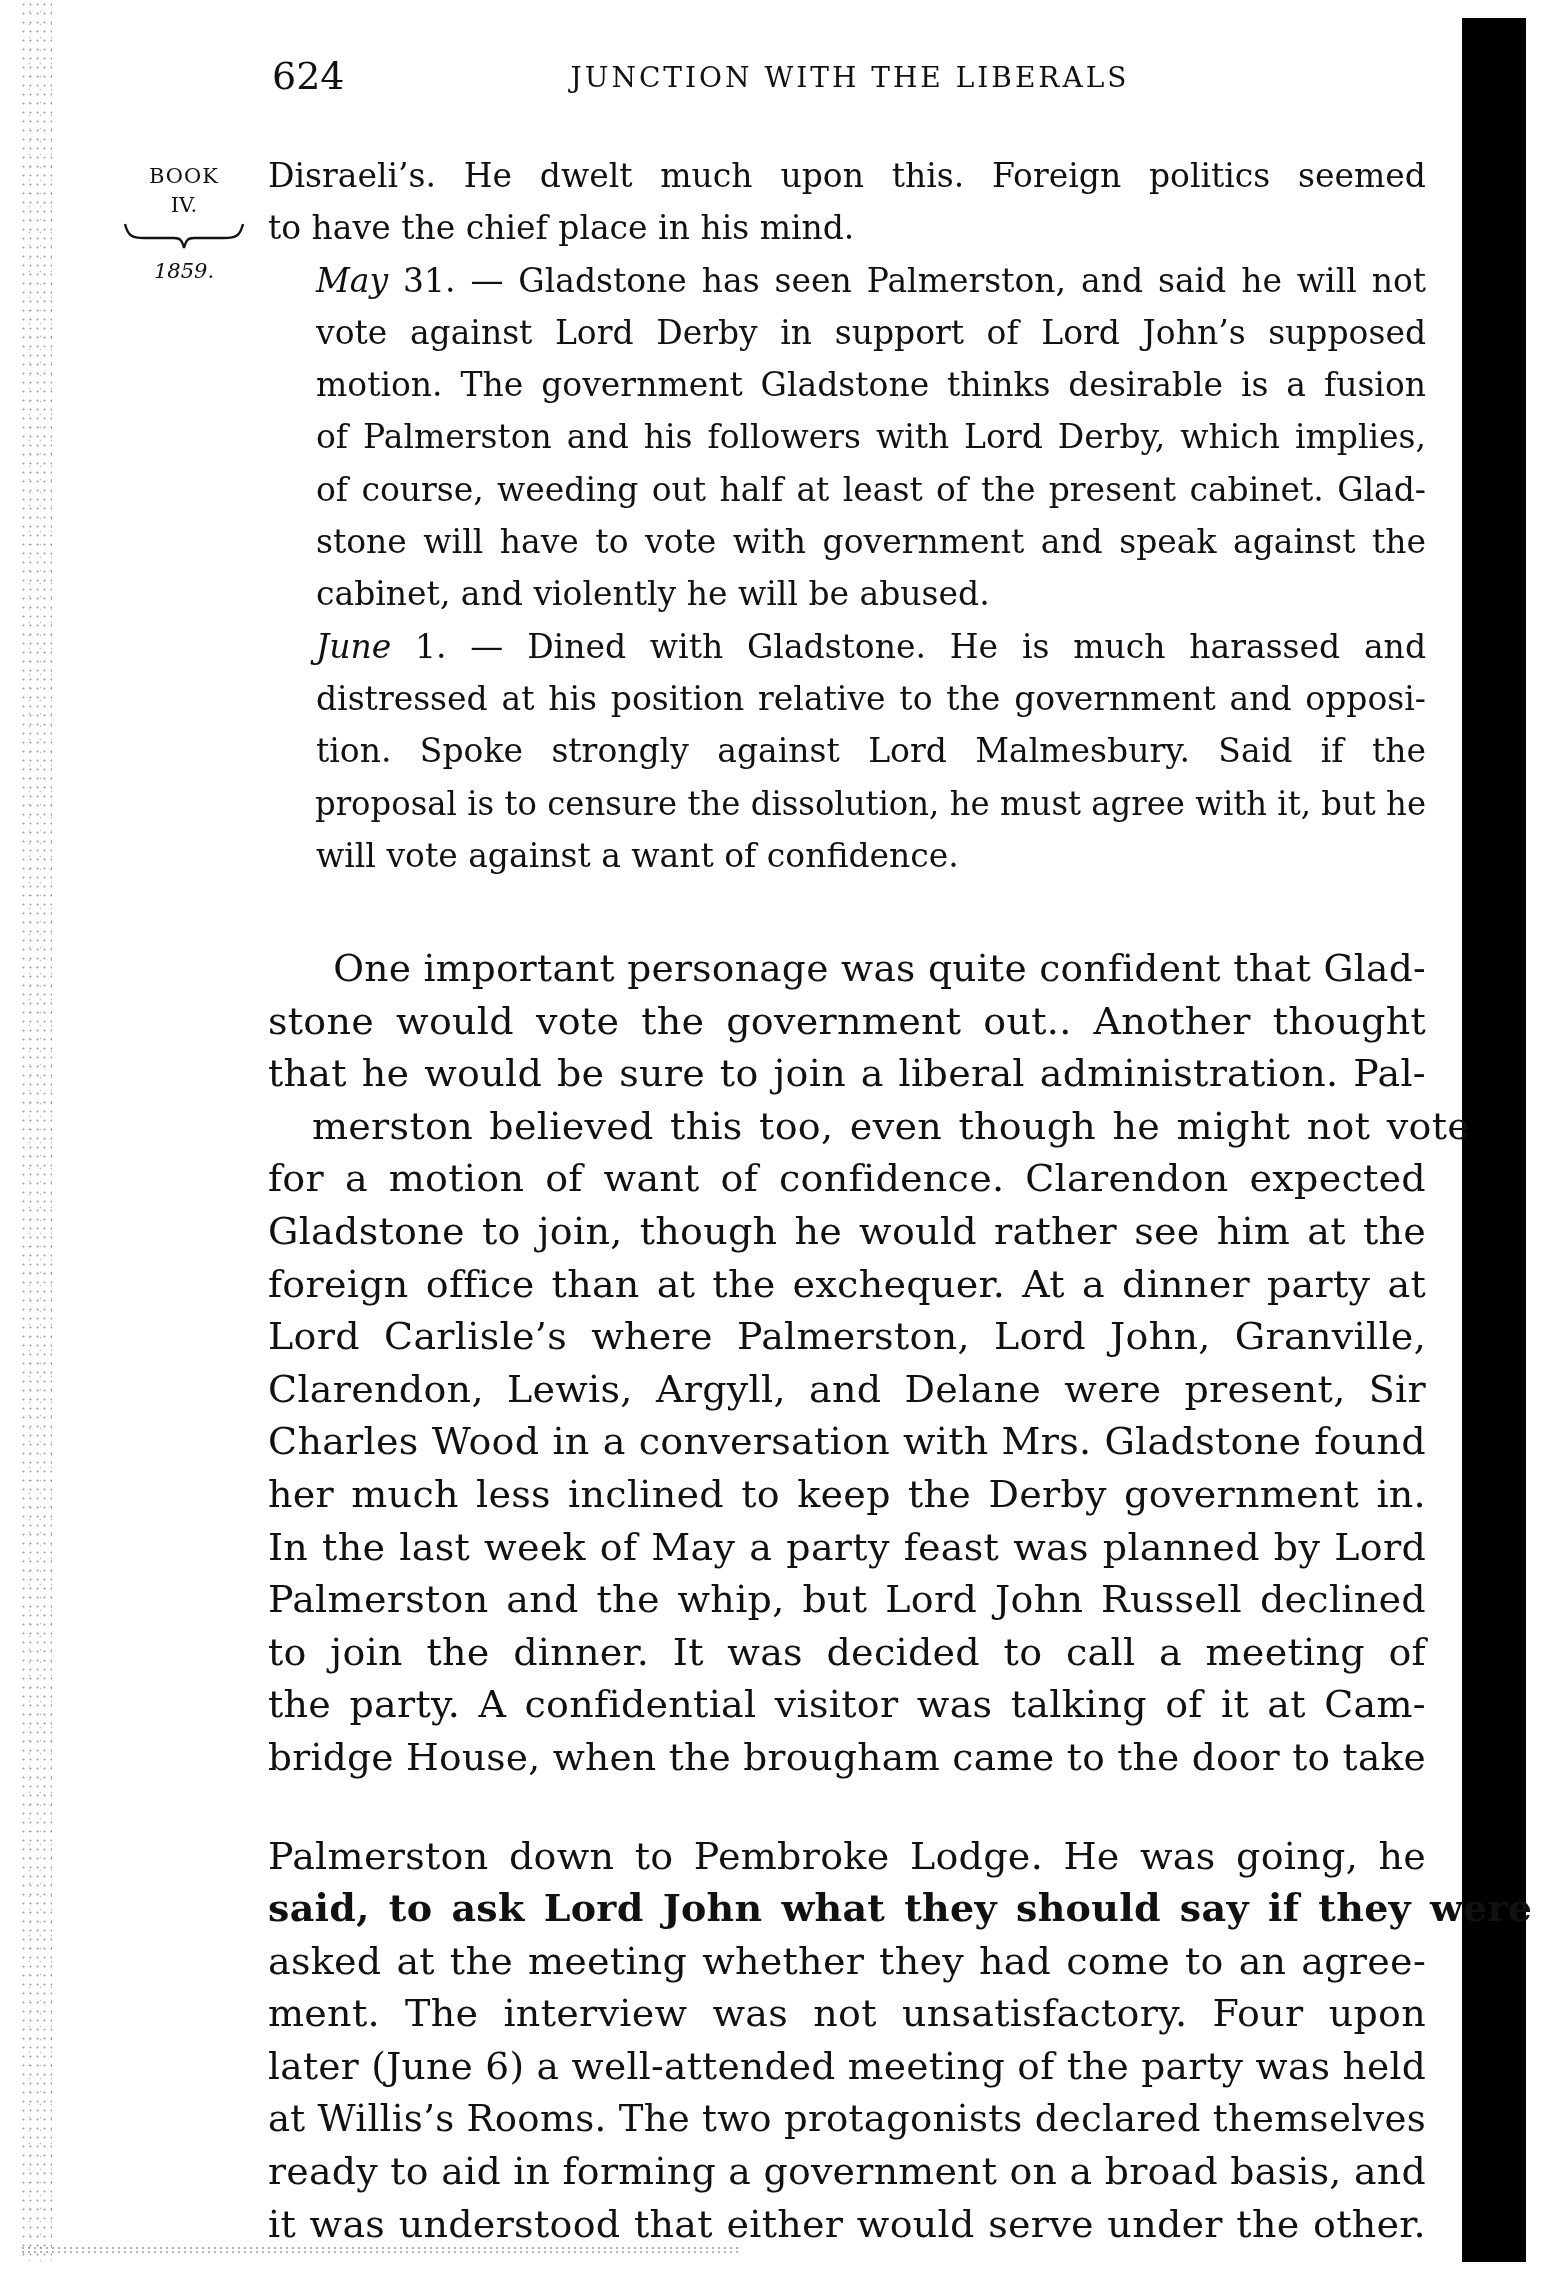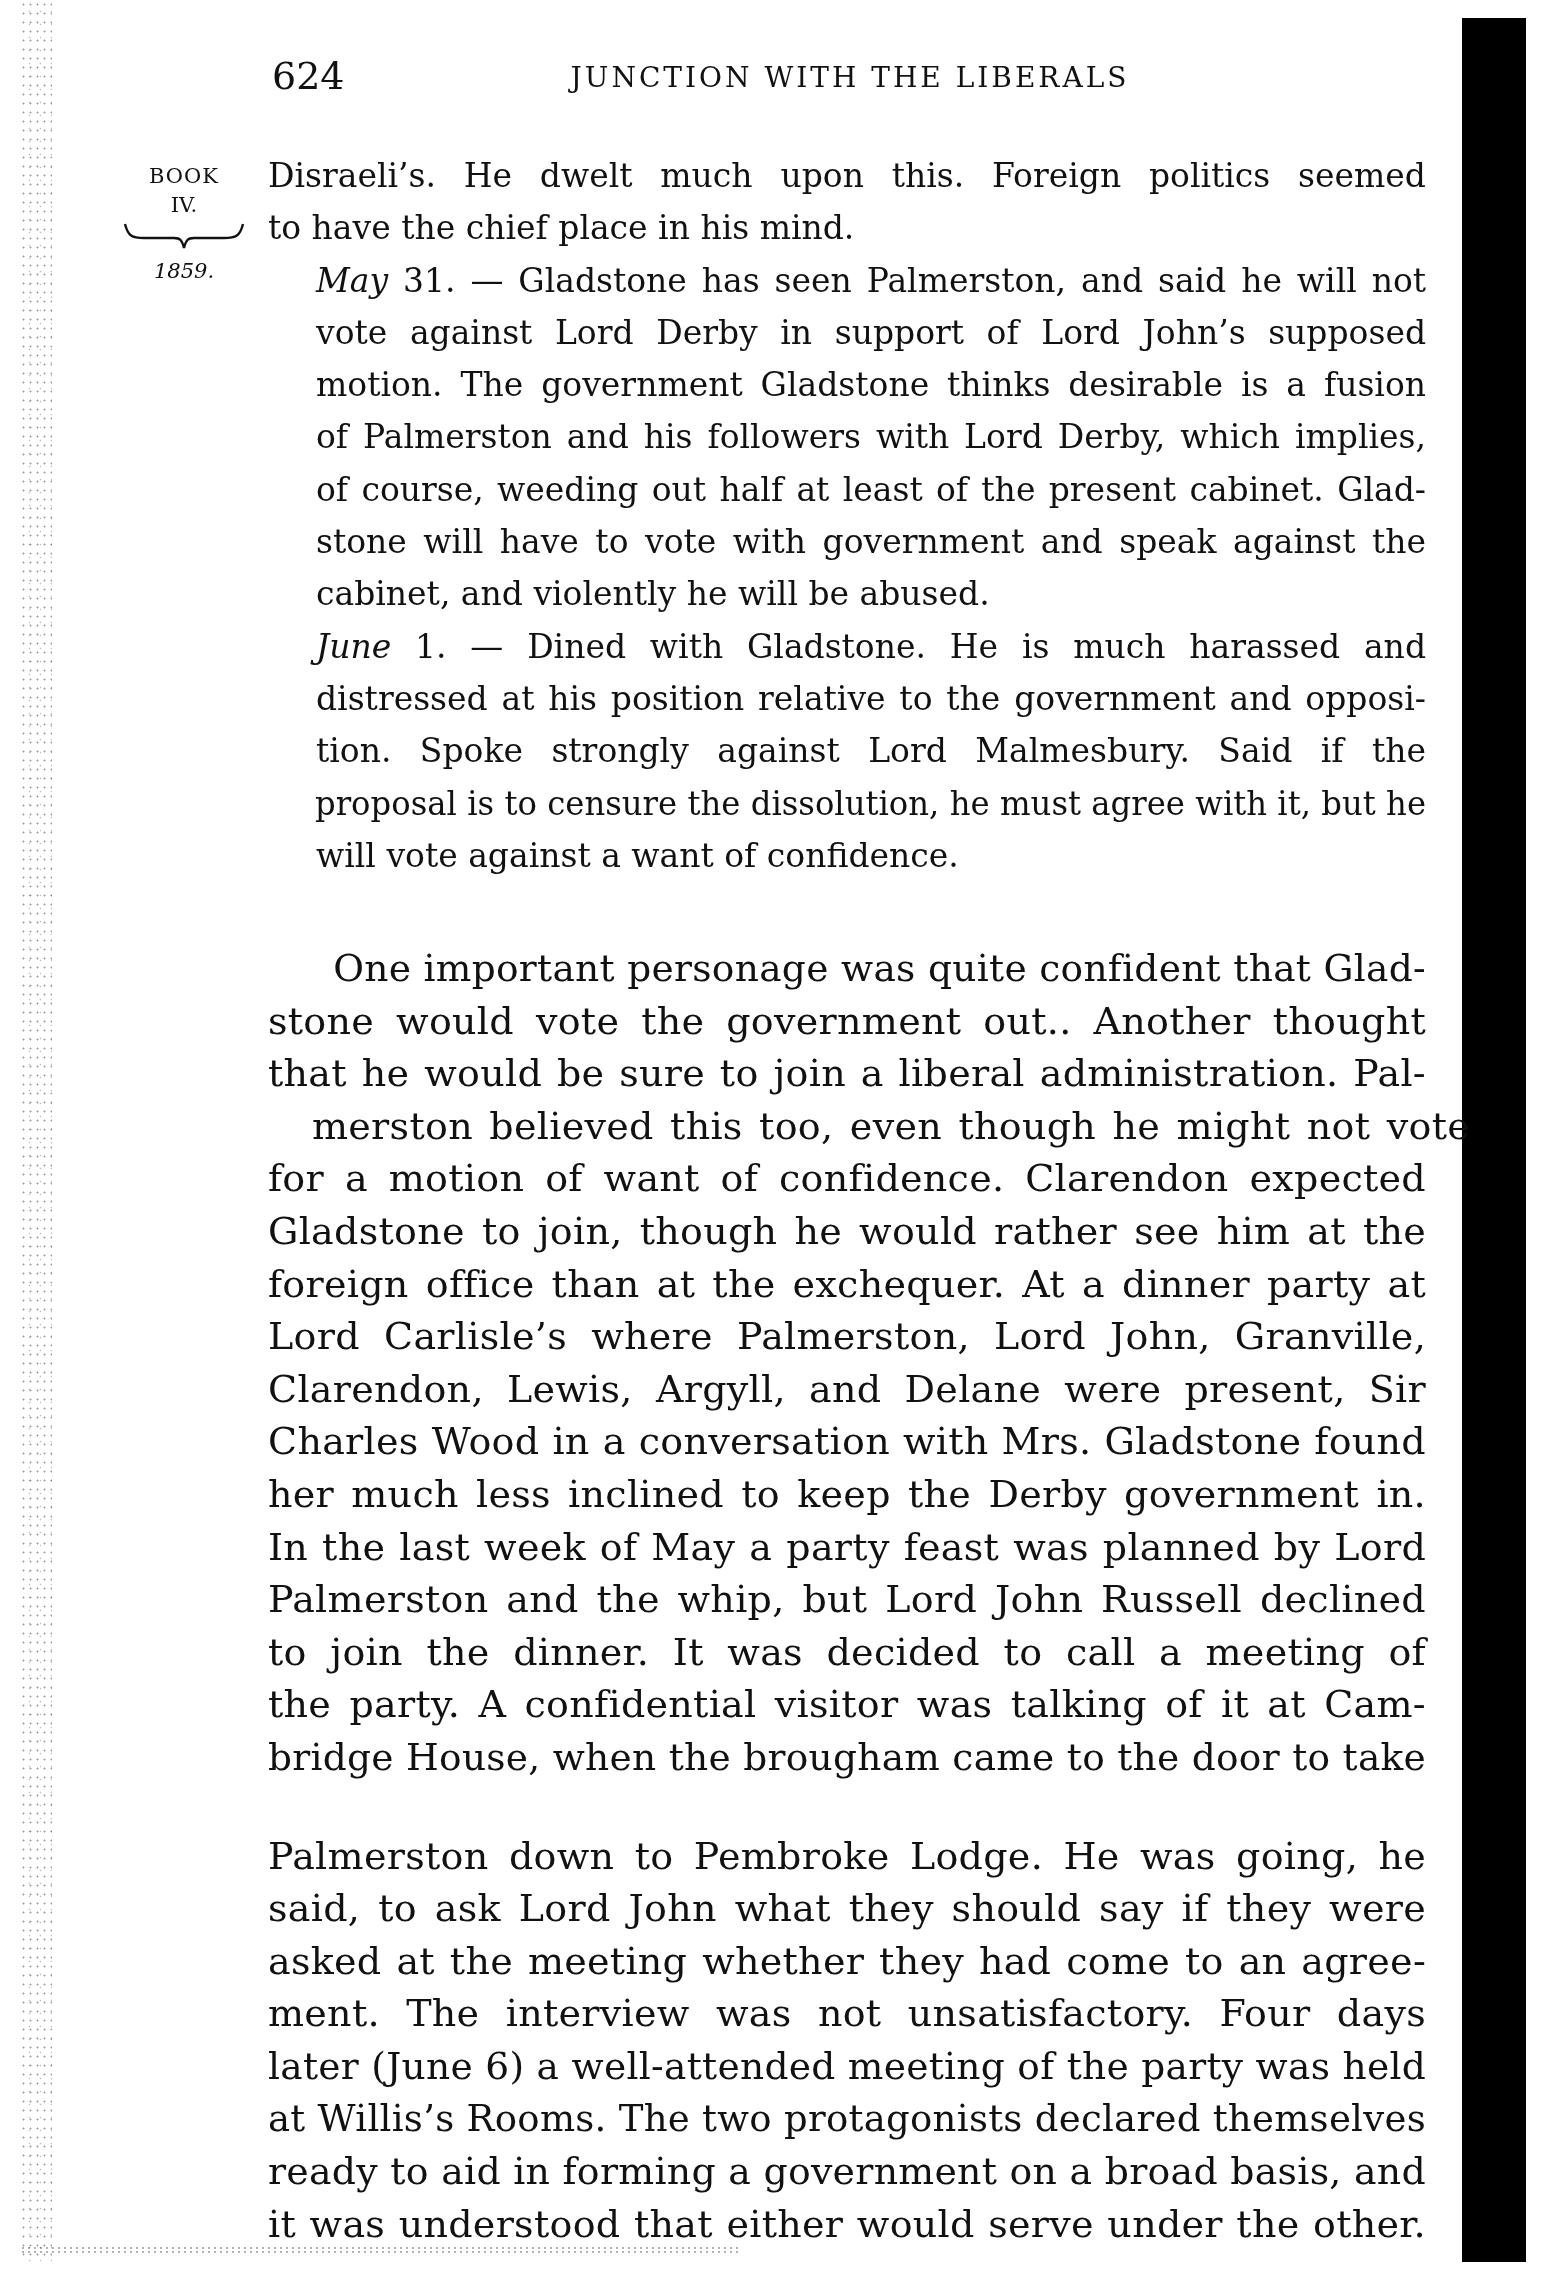--- a/index.html
+++ b/index.html
@@ -192,23 +192,23 @@
       <span class="line" style="word-spacing: 11.82px;">Lord Carlisle’s where Palmerston, Lord John, Granville,</span>
       <span class="line" style="word-spacing: 10.82px;">Clarendon, Lewis, Argyll, and Delane were present, Sir</span>
       <span class="line" style="word-spacing: 0.64px;">Charles Wood in a conversation with Mrs. Gladstone found</span>
       <span class="line" style="word-spacing: 4.87px;">her much less inclined to keep the Derby government in.</span>
       <span class="line" style="word-spacing: 1.64px;">In the last week of May a party feast was planned by Lord</span>
       <span class="line" style="word-spacing: 5.48px;">Palmerston and the whip, but Lord John Russell declined</span>
       <span class="line" style="word-spacing: 10.28px;">to join the dinner.  It was decided to call a meeting of</span>
       <span class="line" style="word-spacing: 5.39px;">the party.  A confidential visitor was talking of it at Cam-</span>
       <span class="line" style="transform-origin: left center; transform: scaleX(0.9863); width: 1174.14px;">bridge House, when the brougham came to the door to take</span>
       <span class="line" style="word-spacing: 7.13px; margin-top: 46px;">Palmerston down to Pembroke Lodge.  He was going, he</span>
-      <span class="line" style="word-spacing: 5.54px;">said, to ask Lord John what they should say if they were</span>
+      <span class="line" style="word-spacing: 5.54px; font-weight: bold;">said, to ask Lord John what they should say if they were</span>
       <span class="line" style="word-spacing: 2.54px;">asked at the meeting whether they had come to an agree-</span>
-      <span class="line" style="word-spacing: 10.87px;">ment.  The interview was not unsatisfactory.  Four days</span>
+      <span class="line" style="word-spacing: 10.87px;">ment.  The interview was not unsatisfactory.  Four upon</span>
       <span class="line" style="transform-origin: left center; transform: scaleX(0.9876); width: 1172.55px;">later (June 6) a well-attended meeting of the party was held</span>
       <span class="line" style="transform-origin: left center; transform: scaleX(0.9744); width: 1188.38px;">at Willis’s Rooms.  The two protagonists declared themselves</span>
       <span class="line" style="transform-origin: left center; transform: scaleX(0.9947); width: 1164.12px;">ready to aid in forming a government on a broad basis, and</span>
       <span class="line" style="word-spacing: 1.16px;">it was understood that either would serve under the other.</span>
     </p>
   </section>
 
 </div>
 
 </body></html>

